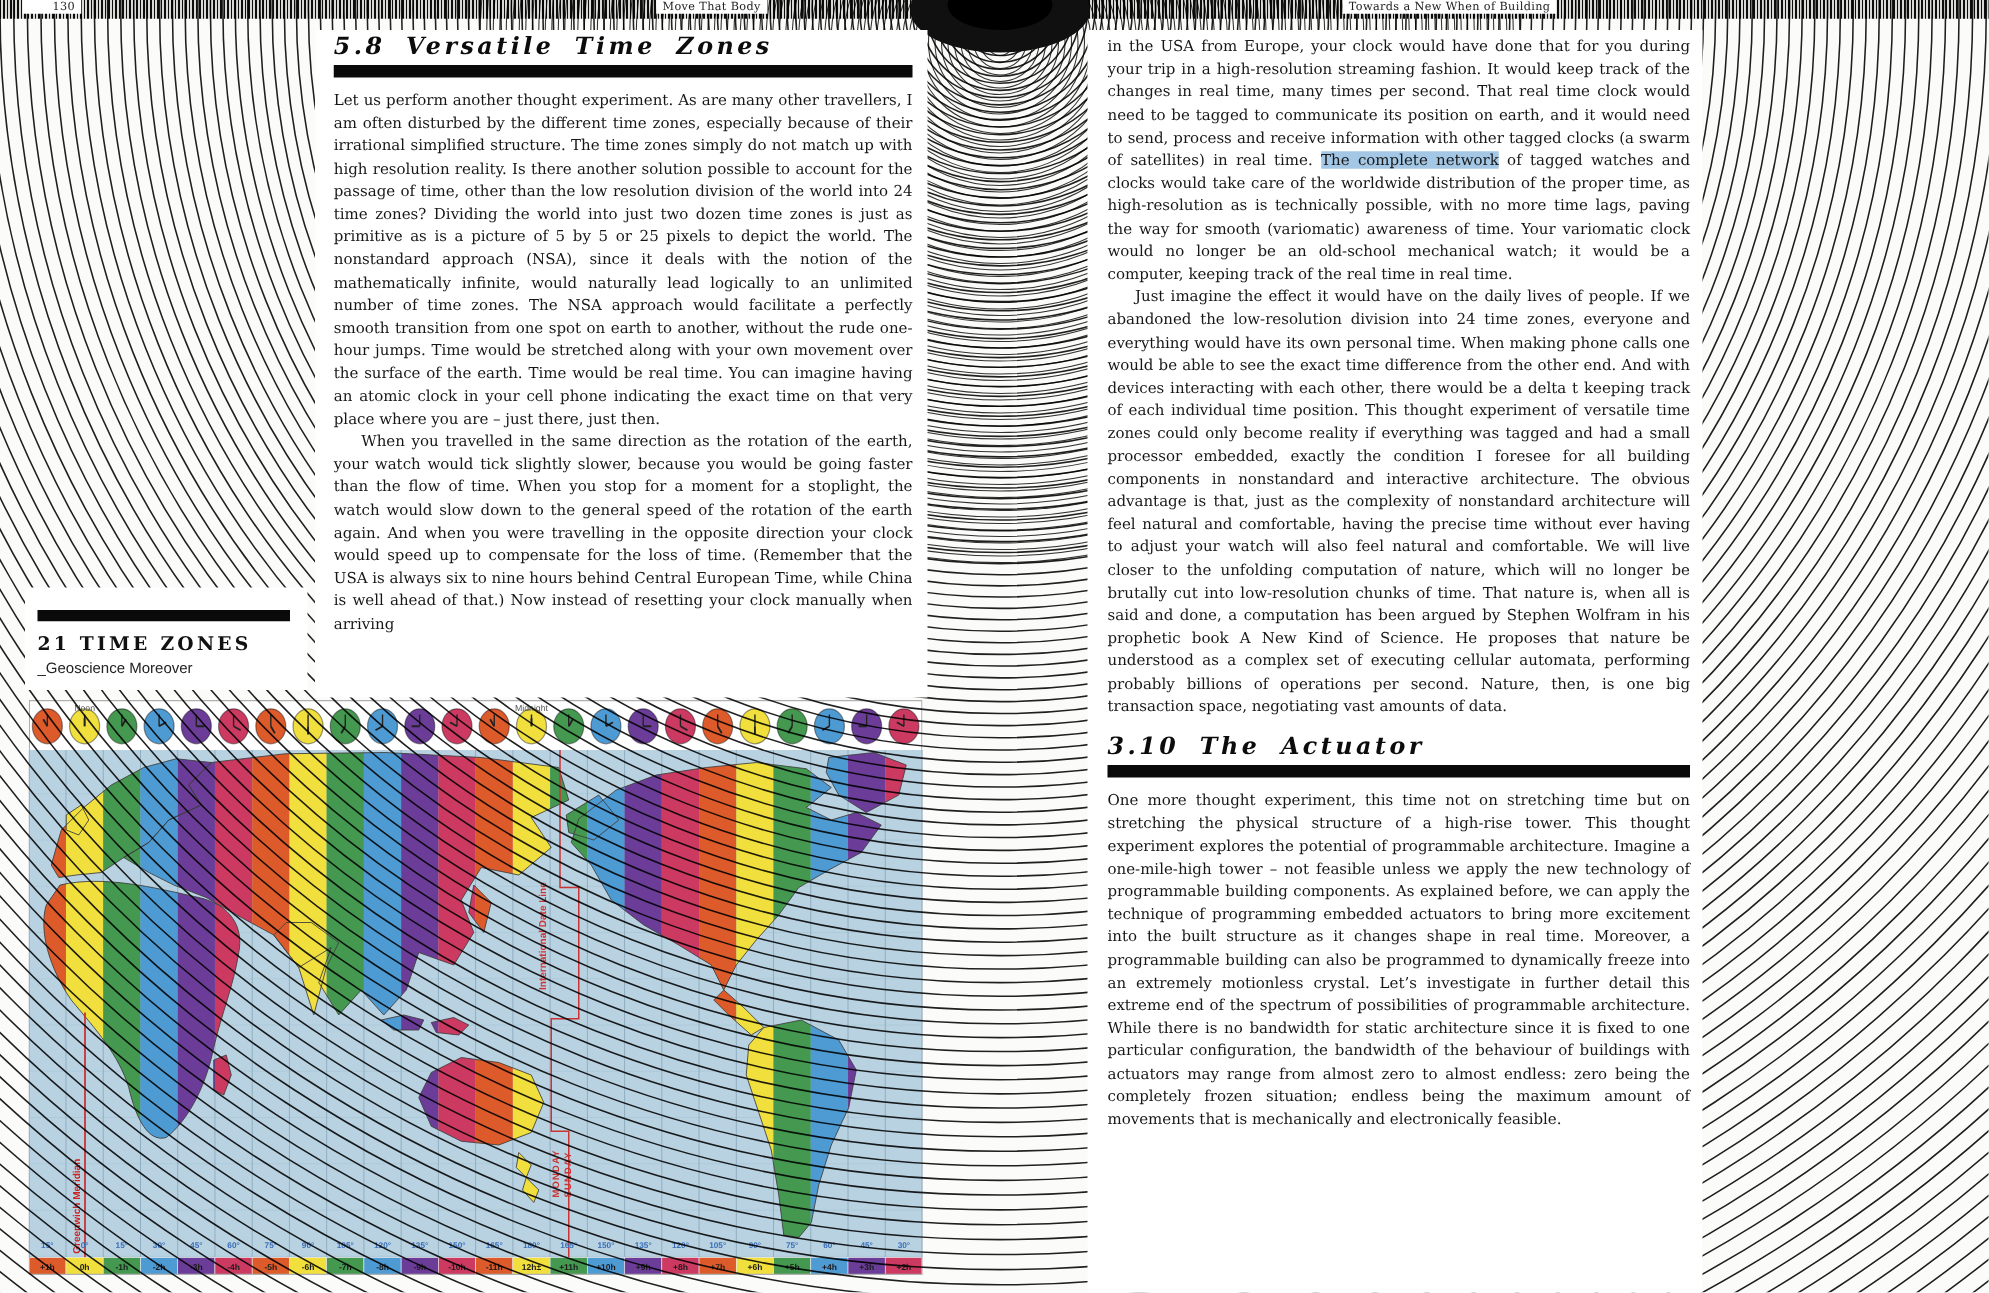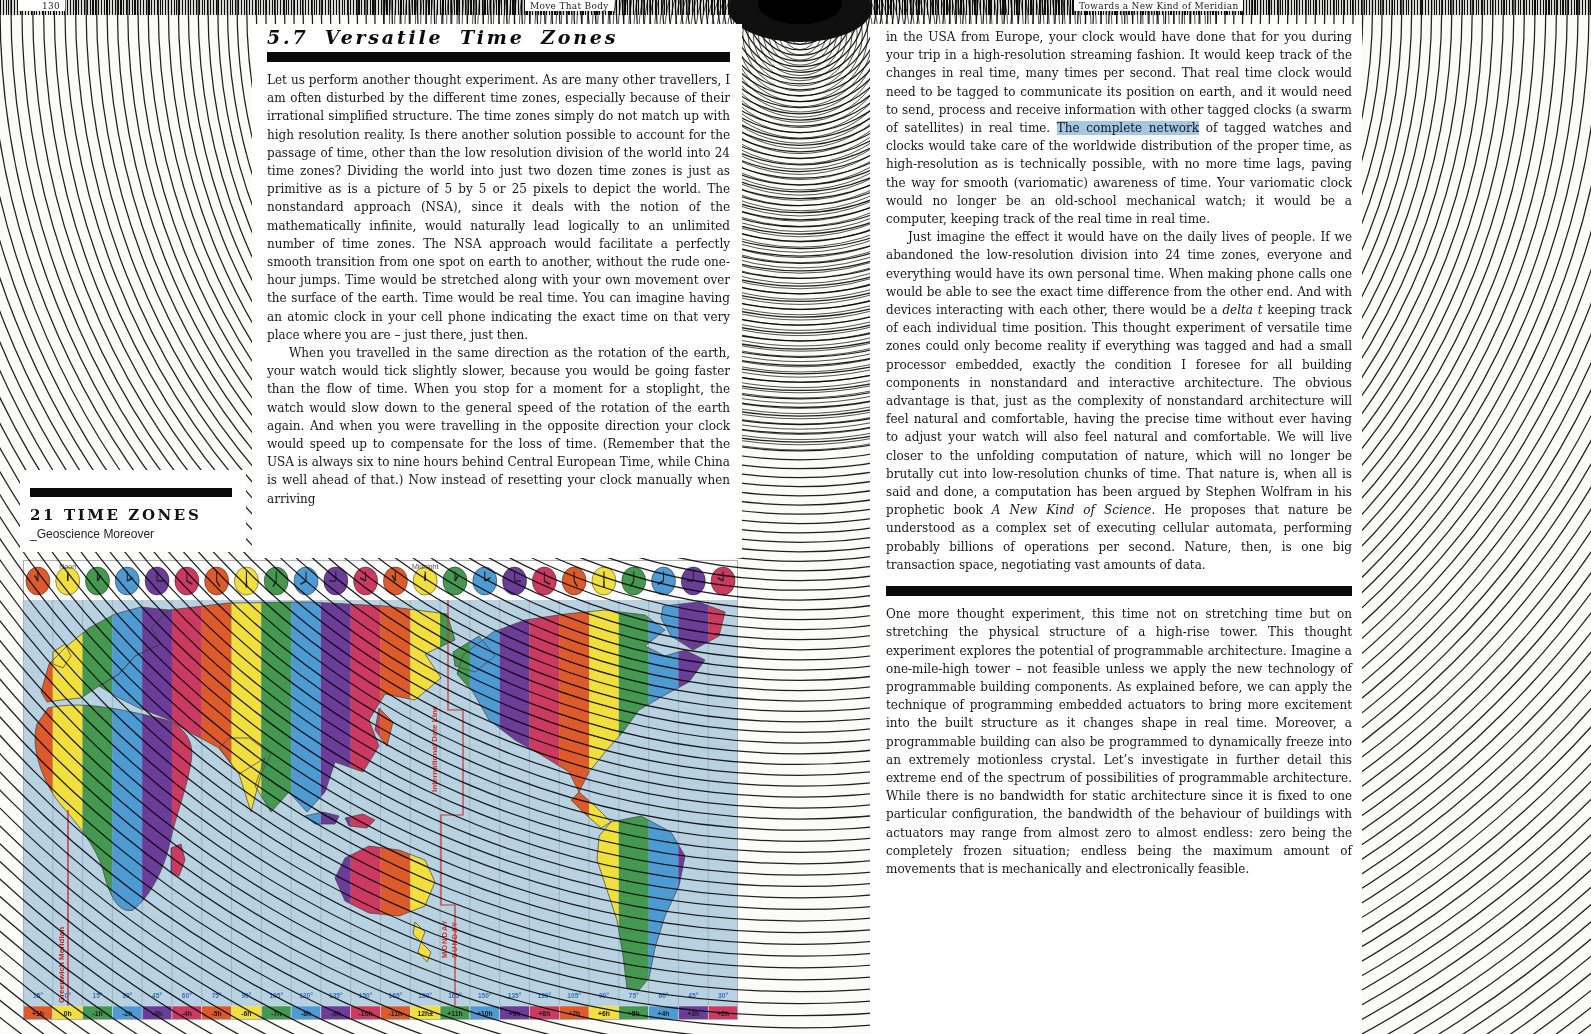--- a/index.html
+++ b/index.html
@@ -24,21 +24,21 @@
   #col-right{left:870px;top:24px;width:492px;height:1010px;}
   .inner{margin:2px 12px 0 15px;}
   #col-right .inner{margin:4px 10px 0 16px;}
 
   h1.sect{font-style:italic;font-weight:bold;font-size:19px;line-height:23px;margin:0;
        letter-spacing:2.8px;word-spacing:7px;color:#0c0c0c;}
   .rule{height:10px;background:#0a0a0a;margin:3px 0 9px 0;}
   p.body{font-size:12px;line-height:18.2px;text-align:justify;margin:0;
        hyphens:auto;-webkit-hyphens:auto;}
   p.body.indent{text-indent:22px;}
-  .em{font-style:italic;}
+  .em{}
   .hl{}
   #sect310{margin-top:12px;}
 
   
   #caption-box{position:absolute;left:20px;top:470px;width:226px;height:82px;background:#fff;z-index:3;}
   #caption-box .rule{width:202px;margin:18px 0 0 10px;height:9px;}
   #caption-title{font-weight:bold;font-size:15px;letter-spacing:2.6px;margin:9px 0 0 10px;color:#111;}
   #caption-credit{font-family:"Liberation Sans",sans-serif;font-size:12px;margin:3px 0 0 10px;color:#222;}
 
   
@@ -275,25 +275,25 @@
     <circle cx="800" cy="34" r="400.40000000000003" fill="none" stroke="#000" stroke-width="0.85" opacity="0.8"></circle>
     <circle cx="800" cy="34" r="405.6" fill="none" stroke="#000" stroke-width="0.85" opacity="0.8"></circle>
     <circle cx="800" cy="34" r="410.8" fill="none" stroke="#000" stroke-width="0.85" opacity="0.8"></circle>
     <circle cx="800" cy="34" r="416" fill="none" stroke="#000" stroke-width="0.85" opacity="0.8"></circle>
     <ellipse cx="800" cy="8" rx="72" ry="34" fill="#101010"></ellipse>
     <ellipse cx="800" cy="4" rx="42" ry="20" fill="#000"></ellipse>
   </svg>
 
 <div class="runhead" id="hdr-pagenum">130</div>
 <div class="runhead" id="hdr-left">Move That Body</div>
-<div class="runhead" id="hdr-right">Towards a New Kind of Meridian</div>
+<div class="runhead" id="hdr-right">Towards a New When of Building</div>
 
 <div class="textbox" id="col-left">
   <div class="inner">
-    <h1 class="sect">5.7 Versatile Time Zones</h1>
+    <h1 class="sect">5.8 Versatile Time Zones</h1>
     <div class="rule"></div>
     <p class="body"><span>Let us perform another thought experiment. As are many other travellers, I am often disturbed by the different time zones, especially because of their irrational simplified structure. The time zones simply do not match up with high resolution reality. Is there another solution possible to account for the passage of time, other than the low resolution division of the world into 24 time zones? Dividing the world into just two dozen time zones is just as primitive as is a picture of 5 by 5 or 25 pixels to depict the world. The nonstandard approach (NSA), since it deals with the notion of the mathematically infinite, would naturally lead logically to an unlimited number of time zones. The NSA approach would facilitate a perfectly smooth transition from one spot on earth to another, without the rude one-hour jumps. Time would be stretched along with your own movement over the surface of the earth. Time would be real time. You can imagine having an atomic clock in your cell phone indicating the exact time on that very place where you are – just there, just then.</span></p>
     <p class="body indent"><span>When you travelled in the same direction as the rotation of the earth, your watch would tick slightly slower, because you would be going faster than the flow of time. When you stop for a moment for a stoplight, the watch would slow down to the general speed of the rotation of the earth again. And when you were travelling in the opposite direction your clock would speed up to compensate for the loss of time. (Remember that the USA is always six to nine hours behind Central European Time, while China is well ahead of that.) Now instead of resetting your clock manually when arriving</span></p>
   </div>
 </div>
 
 <div id="caption-box">
   <div class="rule"></div>
   <div id="caption-title">21 TIME ZONES</div>
   <div id="caption-credit">_Geoscience Moreover</div>
@@ -555,17 +555,18 @@
       <text x="700.1041666666667" y="456" font-size="6.8" fill="#1a1a1a" text-anchor="middle" font-weight="bold" font-family="Liberation Sans, sans-serif">+2h</text>
       <rect x="0.5" y="0.5" width="714" height="459" fill="none" stroke="#b0b0b0" stroke-width="1"></rect>
     </svg>
 </div>
 
 <div class="textbox" id="col-right">
   <div class="inner">
     <p class="body"><span>in the USA from Europe, your clock would have done that for you during your trip in a high-resolution streaming fashion. It would keep track of the changes in real time, many times per second. That real time clock would need to be tagged to communicate its position on earth, and it would need to send, process and receive information with other tagged clocks (a swarm of satellites) in real time. </span><span class="hl" style="background: rgb(163, 199, 229);">The complete network</span><span> of tagged watches and clocks would take care of the worldwide distribution of the proper time, as high-resolution as is technically possible, with no more time lags, paving the way for smooth (variomatic) awareness of time. Your variomatic clock would no longer be an old-school mechanical watch; it would be a computer, keeping track of the real time in real time.</span></p>
     <p class="body indent"><span>Just imagine the effect it would have on the daily lives of people. If we abandoned the low-resolution division into 24 time zones, everyone and everything would have its own personal time. When making phone calls one would be able to see the exact time difference from the other end. And with devices interacting with each other, there would be a </span><span class="em">delta t</span><span> keeping track of each individual time position. This thought experiment of versatile time zones could only become reality if everything was tagged and had a small processor embedded, exactly the condition I foresee for all building components in nonstandard and interactive architecture. The obvious advantage is that, just as the complexity of nonstandard architecture will feel natural and comfortable, having the precise time without ever having to adjust your watch will also feel natural and comfortable. We will live closer to the unfolding computation of nature, which will no longer be brutally cut into low-resolution chunks of time. That nature is, when all is said and done, a computation has been argued by Stephen Wolfram in his prophetic book </span><span class="em">A New Kind of Science</span><span>. He proposes that nature be understood as a complex set of executing cellular automata, performing probably billions of operations per second. Nature, then, is one big transaction space, negotiating vast amounts of data.</span></p>
     <div id="sect310">
+      <h1 class="sect">3.10 The Actuator</h1>
       <div class="rule"></div>
       <p class="body"><span>One more thought experiment, this time not on stretching time but on stretching the physical structure of a high-rise tower. This thought experiment explores the potential of programmable architecture. Imagine a one-mile-high tower – not feasible unless we apply the new technology of programmable building components. As explained before, we can apply the technique of programming embedded actuators to bring more excitement into the built structure as it changes shape in real time. Moreover, a programmable building can also be programmed to dynamically freeze into an extremely motionless crystal. Let’s investigate in further detail this extreme end of the spectrum of possibilities of programmable architecture. While there is no bandwidth for static architecture since it is fixed to one particular configuration, the bandwidth of the behaviour of buildings with actuators may range from almost zero to almost endless: zero being the completely frozen situation; endless being the maximum amount of movements that is mechanically and electronically feasible.</span></p>
     </div>
   </div>
 </div>
 
 </body></html>

